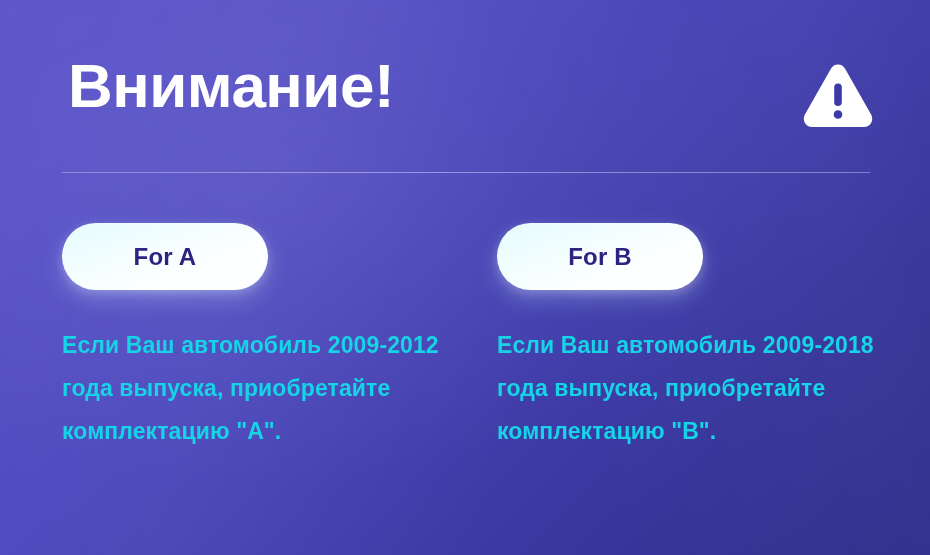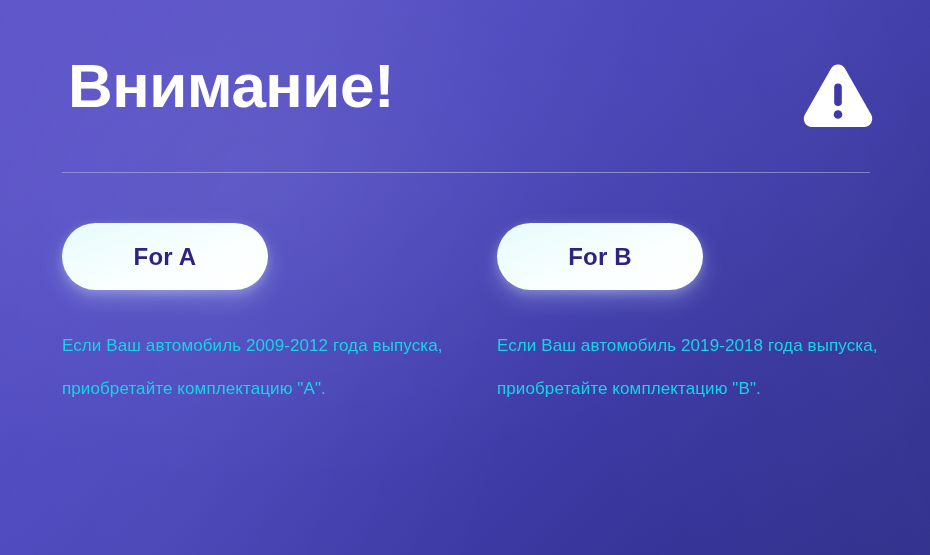--- a/index.html
+++ b/index.html
@@ -163,22 +163,22 @@
     font-size: 24px;
     font-weight: bold;
     color: #2e2380;
     letter-spacing: 0.2px;
   }
 
   
   .desc {
     margin-top: 34px;
     color: #16d4e6;
-    font-size: 17px;
-    font-weight: normal;
+    font-size: 23px;
+    font-weight: bold;
     line-height: 43px;
     width: 392px;
     letter-spacing: 0.1px;
   }
 </style>
 </head>
 <body>
 
 <div id="banner">
 
@@ -206,17 +206,17 @@
         <button class="pill">For A</button>
       </div>
       <div class="desc">Если Ваш автомобиль 2009-2012 года выпуска, приобретайте комплектацию "А".</div>
     </div>
 
     <div class="column col-b">
       <div class="pill-wrap">
         <div class="pill-glow"></div>
         <button class="pill">For B</button>
       </div>
-      <div class="desc">Если Ваш автомобиль 2019-2018 года выпуска, приобретайте комплектацию "В".</div>
+      <div class="desc">Если Ваш автомобиль 2009-2018 года выпуска, приобретайте комплектацию "В".</div>
     </div>
 
   </div>
 </div>
 
 </body></html>

